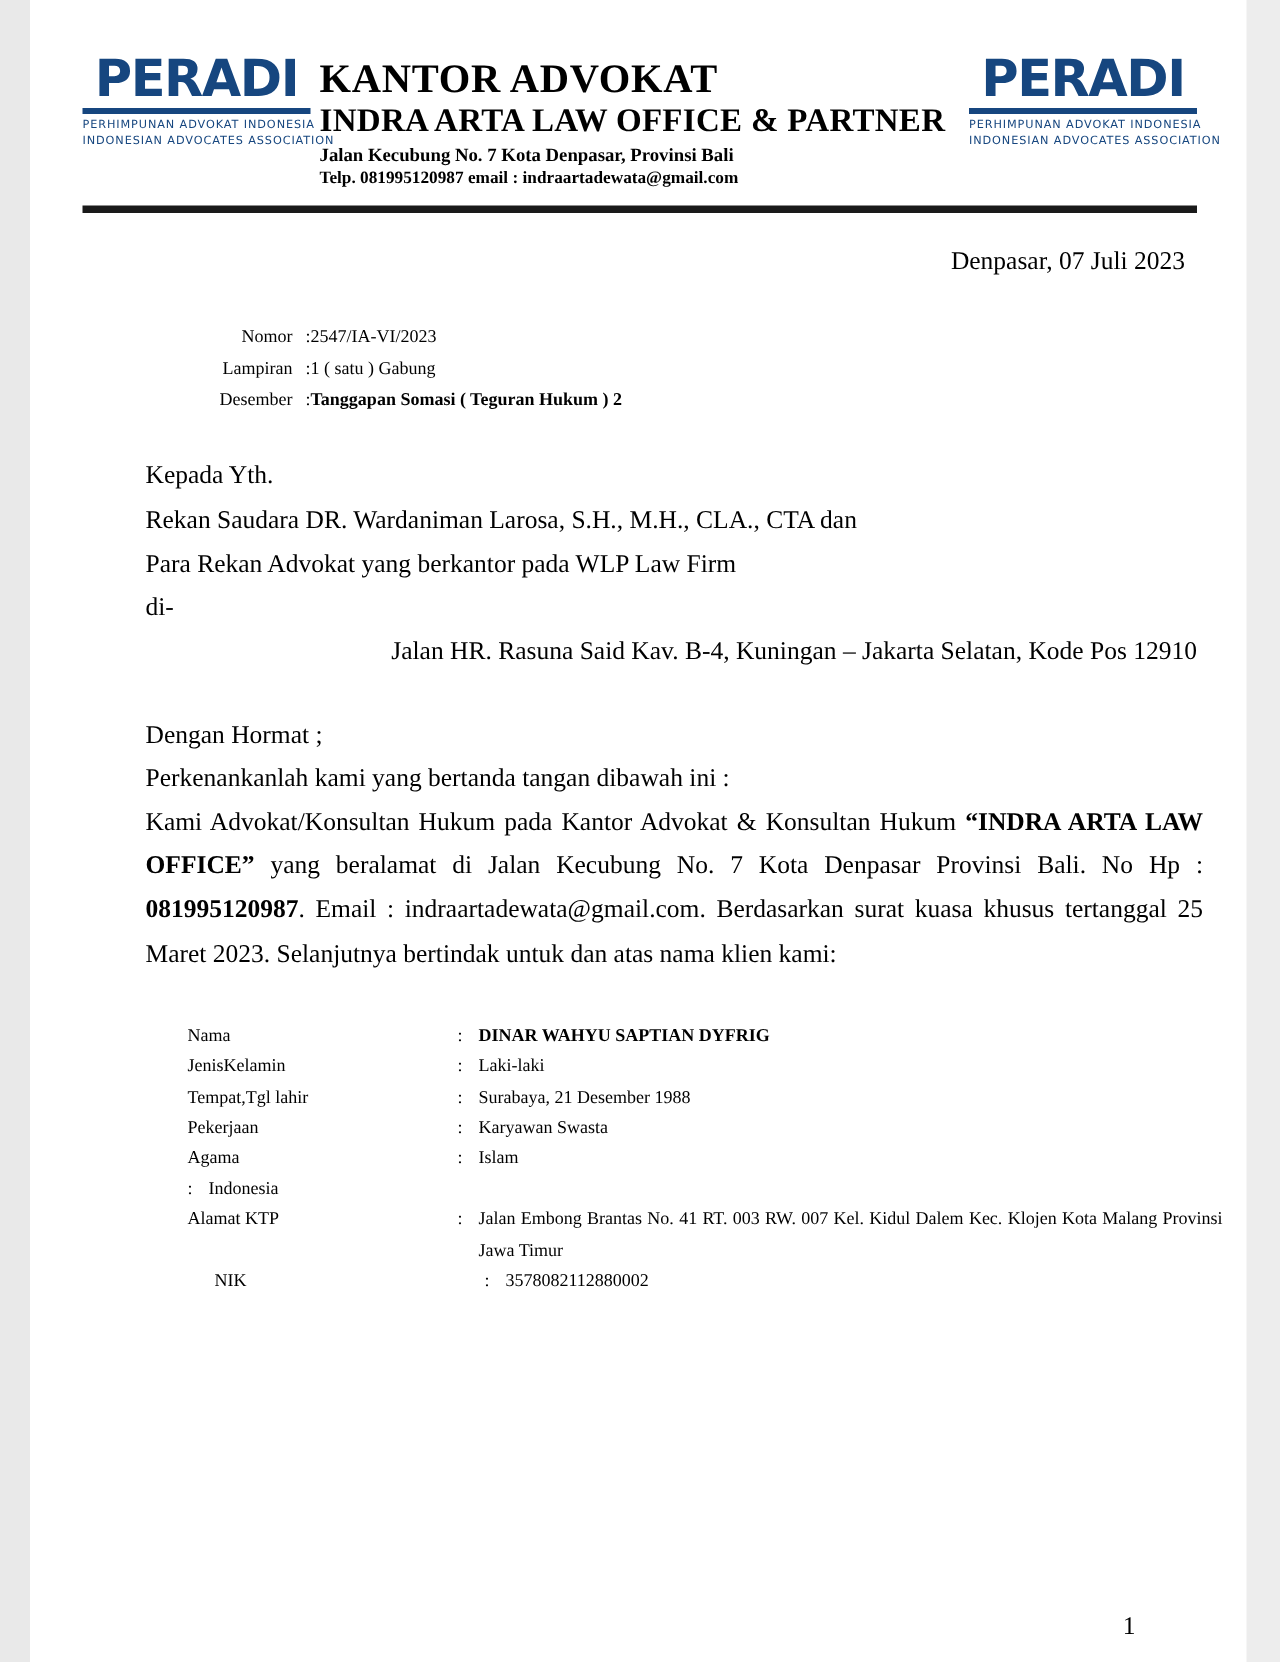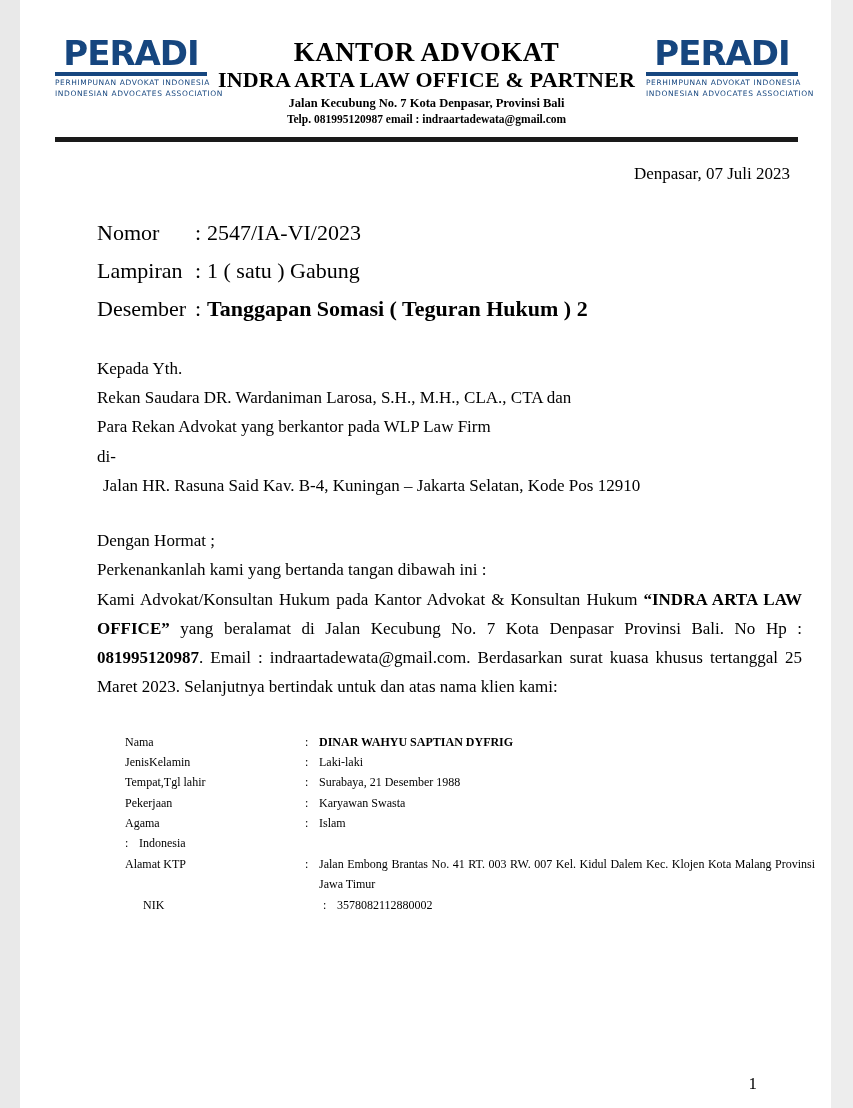--- a/index.html
+++ b/index.html
@@ -66,21 +66,20 @@
     margin-top: 3px;
     white-space: nowrap;
   }
   .logo .bar {
     height: 4px;
     background: #16467f;
     margin: 2px 0 2px 0;
   }
   .head-center {
     flex: 1 1 auto;
-    text-align: center;
     padding: 2px 6px 0 6px;
   }
   .head-center .l1 {
     font-size: 27px;
     font-weight: bold;
     letter-spacing: 0.5px;
     line-height: 1.08;
   }
   .head-center .l2 {
     font-size: 22px;
@@ -105,22 +104,23 @@
   }
 
   .date-line {
     text-align: right;
     font-size: 17px;
     margin: 22px 8px 16px 0;
   }
 
   .meta {
     margin: 30px 0 0 42px;
-    font-size: 22px;
+    font-size: 12px;
     line-height: 1.72;
+    text-align: right;
   }
   .meta-row {
     display: flex;
   }
   .meta-label {
     width: 98px;
     flex: 0 0 98px;
   }
   .meta-colon {
     width: 12px;
@@ -130,20 +130,21 @@
     font-weight: bold;
   }
 
   .addressee {
     margin: 26px 0 0 42px;
     font-size: 17px;
     line-height: 1.72;
   }
   .addressee .indent {
     padding-left: 6px;
+    text-align: right;
   }
 
   .body-text {
     margin: 26px 0 0 42px;
     width: 705px;
     font-size: 17px;
     line-height: 1.72;
   }
   .body-text p {
     margin: 0;

